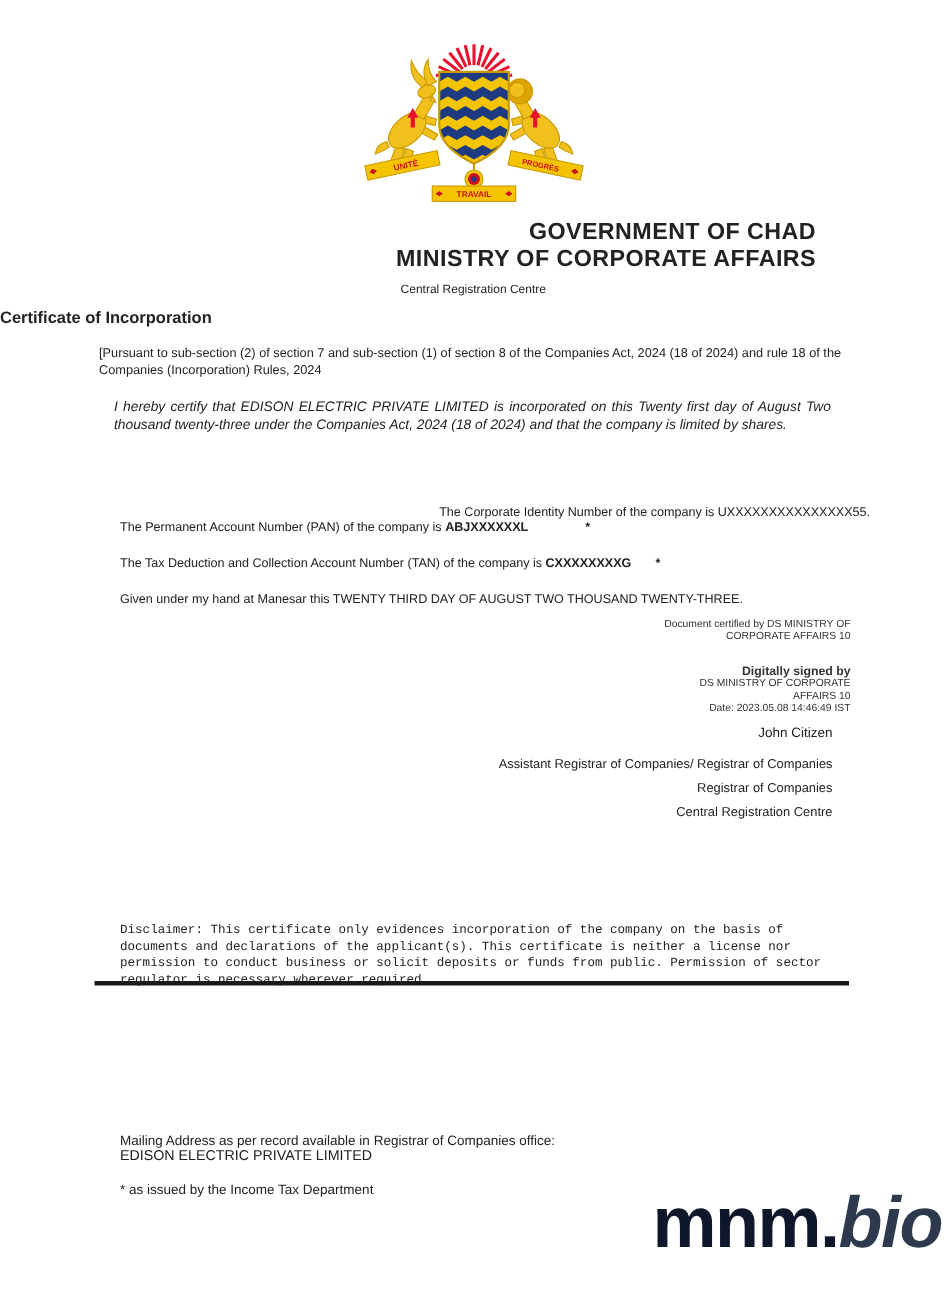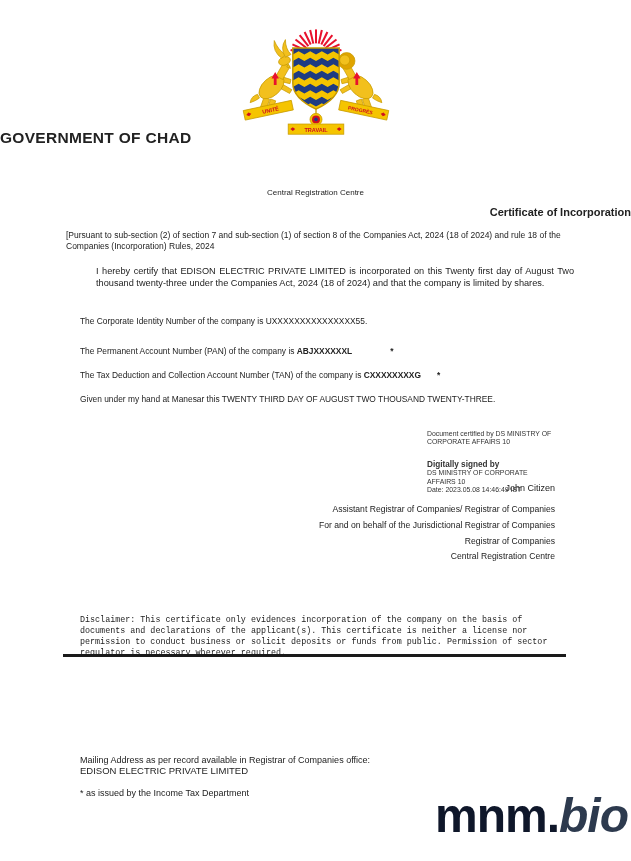--- a/index.html
+++ b/index.html
@@ -4,37 +4,37 @@
 <style>
   * { margin:0; padding:0; box-sizing:border-box; }
   html,body { background:#ffffff; }
   .page {
     position:relative; width:631px; height:861px; background:#ffffff;
     font-family:"Liberation Sans", sans-serif; color:#222; overflow:hidden;
   }
   .emblem { position:absolute; top:22px; left:50%; transform:translateX(-50%); width:158px; height:115px; }
   .emblem svg { display:block; font-family:"Liberation Sans", sans-serif; }
 
-  .head-block { position:absolute; top:129px; left:0; width:544px; text-align:left; }
+  .head-block { position:absolute; top:146px; left:0; width:544px; text-align:right; }
   .gov-line { font-size:15.5px; font-weight:bold; letter-spacing:.3px; line-height:18px; }
   .centre-line { position:absolute; top:188px; left:0; width:631px; text-align:center; font-size:8px; }
-  .cert-title { position:absolute; top:206px; left:0; width:631px; text-align:right; font-size:11px; font-weight:bold; }
+  .cert-title { position:absolute; top:206px; left:0; width:631px; text-align:left; font-size:11px; font-weight:bold; }
   .pursuant { position:absolute; top:230px; left:66px; width:500px; font-size:8.5px; line-height:10.5px; }
 
-  .certify { position:absolute; top:266px; left:96px; width:478px; font-size:9.2px; line-height:11.6px; text-align:justify; }
+  .certify { position:absolute; top:266px; left:76px; width:478px; font-size:9.2px; line-height:11.6px; text-align:justify;font-style:italic; }
   .fact-line { position:absolute; left:80px; width:500px; font-size:8.4px; }
-  .cin-line { top:316px; }
+  .cin-line { top:336px;text-align:right; }
   .pan-line { top:346px; }
   .tan-line { top:370px; }
   .given-line { top:394px; }
   .fact-line b { font-weight:bold; }
   .star-pan { margin-left:38px; font-weight:bold; }
   .star-tan { margin-left:16px; font-weight:bold; }
 
-  .sig-block { position:absolute; left:427px; top:430px; width:140px; font-size:6.9px; line-height:8.4px; color:#333; }
+  .sig-block { position:absolute; left:427px; top:413px; width:140px; font-size:6.9px; line-height:8.4px; color:#333;text-align:right; }
   .sig-certified { margin-bottom:13px; }
   .sig-digital-title { font-size:8.2px; font-weight:bold; line-height:9.5px; }
 
   .signatories { position:absolute; top:483px; right:76px; width:420px; text-align:right; }
   .signer-name { font-size:9px; margin-bottom:9px; }
   .signer-title { font-size:8.6px; line-height:15.8px; }
 
   .disclaimer { position:absolute; top:615px; left:80px; width:482px; font-size:8.4px; line-height:10.9px;font-family:Liberation Mono, monospace; }
   .rule { position:absolute; top:654px; left:63px; width:503px; height:2.5px; background:#1a1a1a; }
 
@@ -135,20 +135,21 @@
         <rect x="55" y="110" width="60" height="11" fill="#f5c400" stroke="#c79a00" stroke-width="0.8"></rect>
         <path d="M60,113.6 l2.6,1.9 -2.6,1.9 -2.6,-1.9 z" fill="#cf1020"></path>
         <path d="M110,113.6 l2.6,1.9 -2.6,1.9 -2.6,-1.9 z" fill="#cf1020"></path>
         <text x="85" y="118.2" text-anchor="middle" font-size="6" font-weight="bold" fill="#cf1020">TRAVAIL</text>
       </g>
     </svg>
   </div>
 
   <div class="head-block">
     <div class="gov-line">GOVERNMENT OF CHAD</div>
+    <div class="gov-line">MINISTRY OF CORPORATE AFFAIRS</div>
   </div>
   <div class="centre-line">Central Registration Centre</div>
   <div class="cert-title">Certificate of Incorporation</div>
   <div class="pursuant">[Pursuant to sub-section (2) of section 7 and sub-section (1) of section 8 of the Companies Act, 2024 (18 of 2024) and rule 18 of the Companies (Incorporation) Rules, 2024</div>
 
   <div class="certify">I hereby certify that EDISON ELECTRIC PRIVATE LIMITED is incorporated on this Twenty first day of August Two thousand twenty-three under the Companies Act, 2024 (18 of 2024) and that the company is limited by shares.</div>
 
   <div class="fact-line cin-line">The Corporate Identity Number of the company is UXXXXXXXXXXXXXXX55.</div>
 
   <div class="fact-line pan-line">
@@ -168,21 +169,20 @@
     </div>
     <div class="sig-digital-title">Digitally signed by</div>
     <div>DS MINISTRY OF CORPORATE</div>
     <div>AFFAIRS 10</div>
     <div>Date: 2023.05.08 14:46:49 IST</div>
   </div>
 
   <div class="signatories">
     <div class="signer-name">John Citizen</div>
     <div class="signer-title">Assistant Registrar of Companies/ Registrar of Companies</div>
-    <div class="signer-title">For and on behalf of the Jurisdictional Registrar of Companies</div>
     <div class="signer-title">Registrar of Companies</div>
     <div class="signer-title">Central Registration Centre</div>
   </div>
 
   <div class="disclaimer">Disclaimer: This certificate only evidences incorporation of the company on the basis of documents and declarations of the applicant(s). This certificate is neither a license nor permission to conduct business or solicit deposits or funds from public. Permission of sector regulator is necessary wherever required.</div>
   <div class="rule"></div>
 
   <div class="mailing-label">Mailing Address as per record available in Registrar of Companies office:</div>
   <div class="mailing-company">EDISON ELECTRIC PRIVATE LIMITED</div>
   <div class="footnote">* as issued by the Income Tax Department</div>

